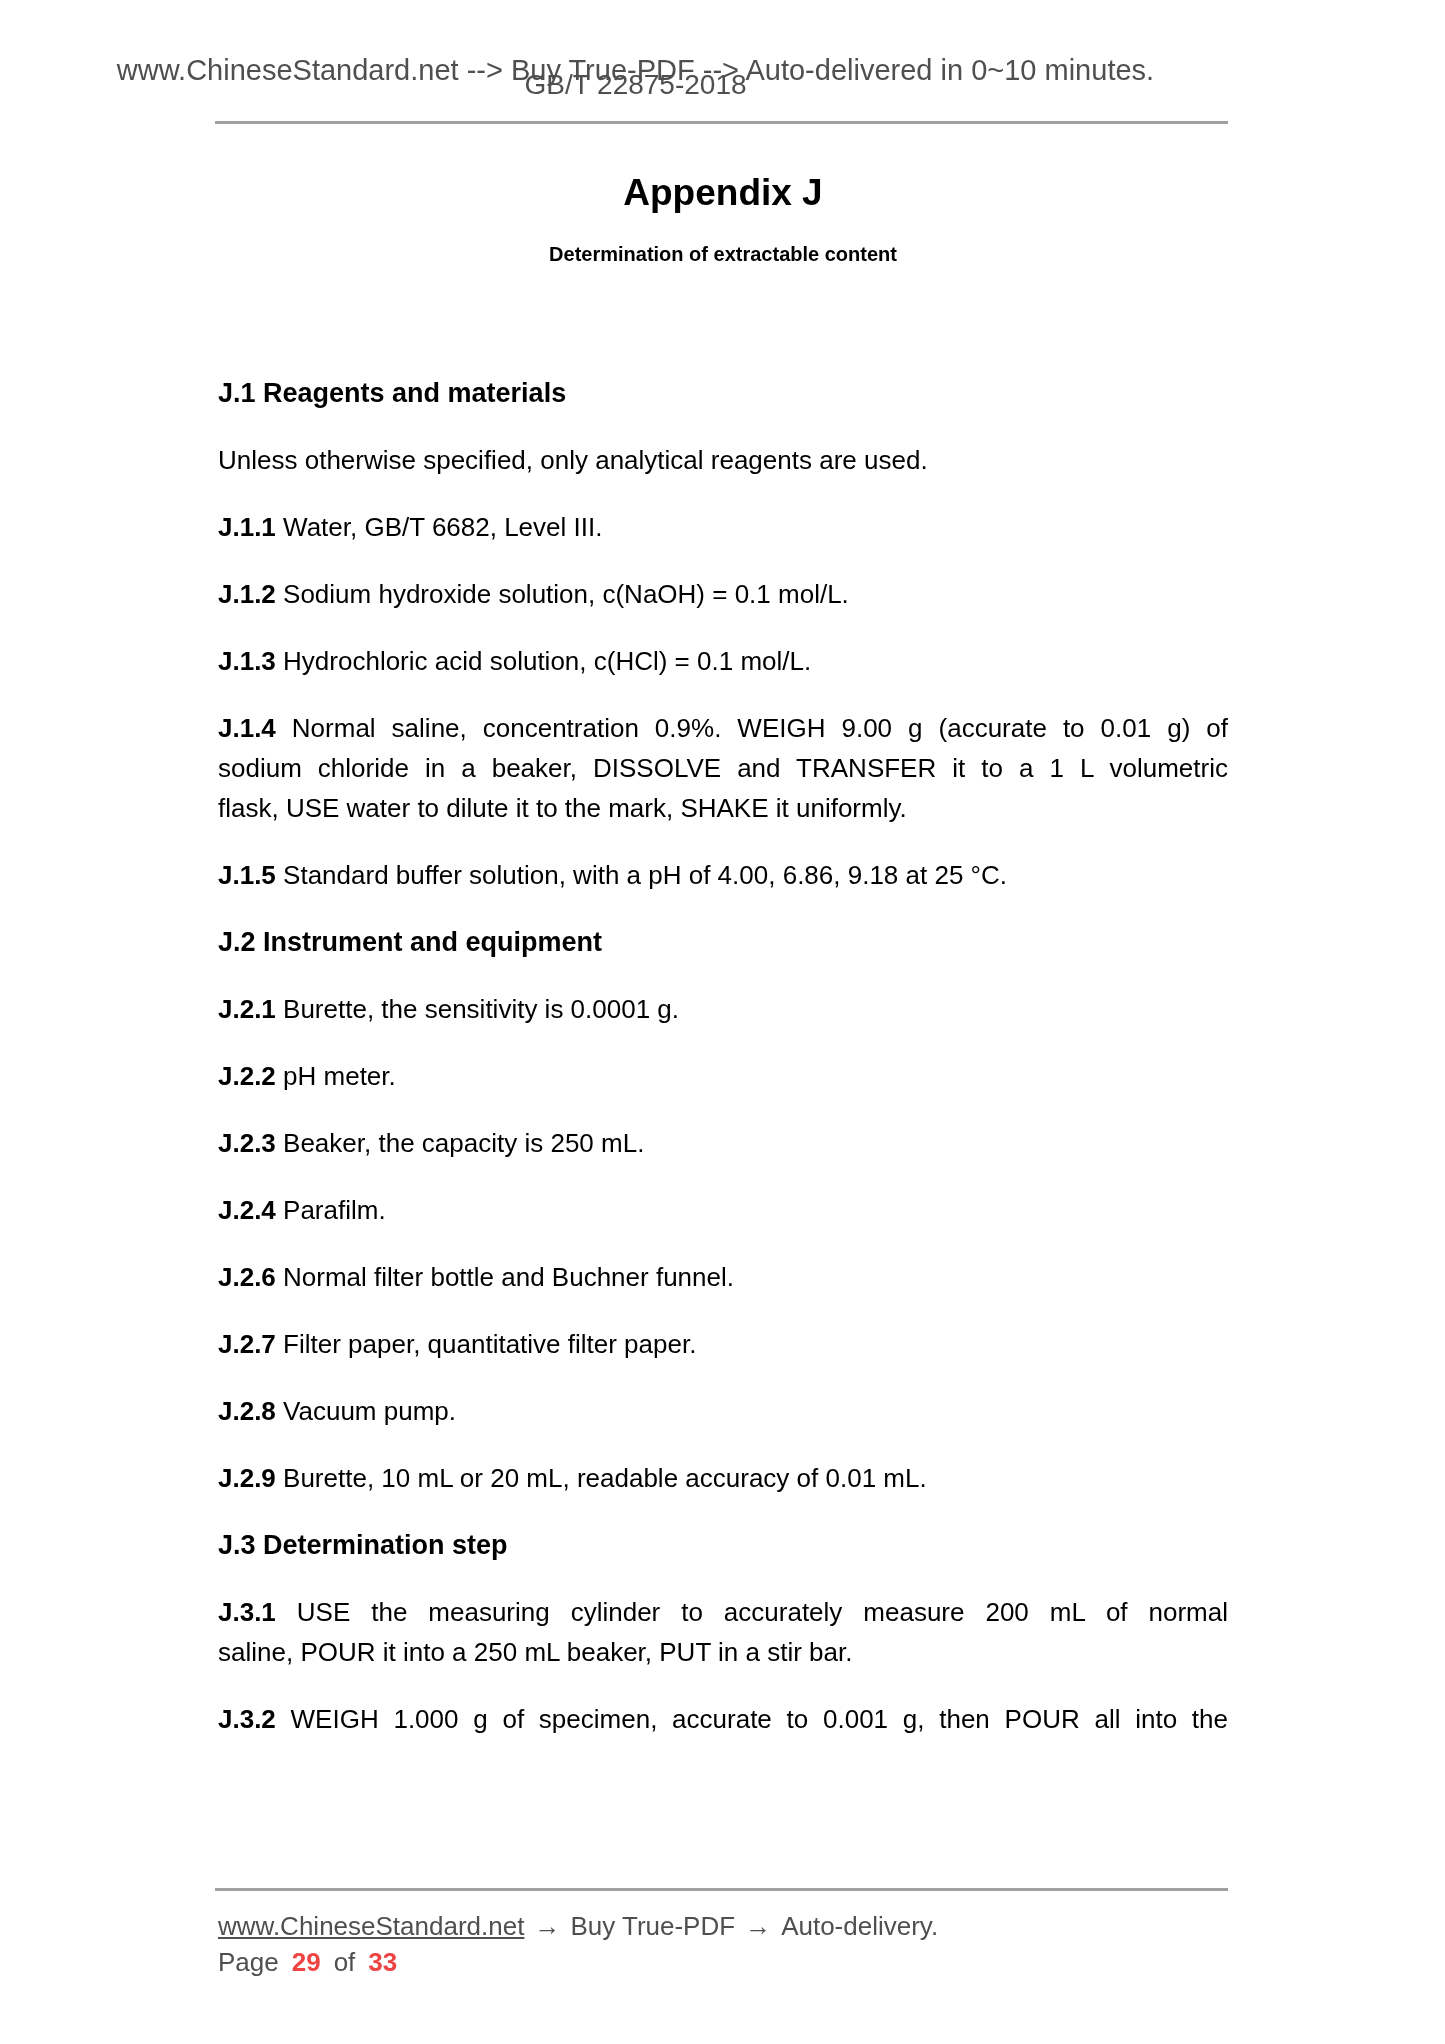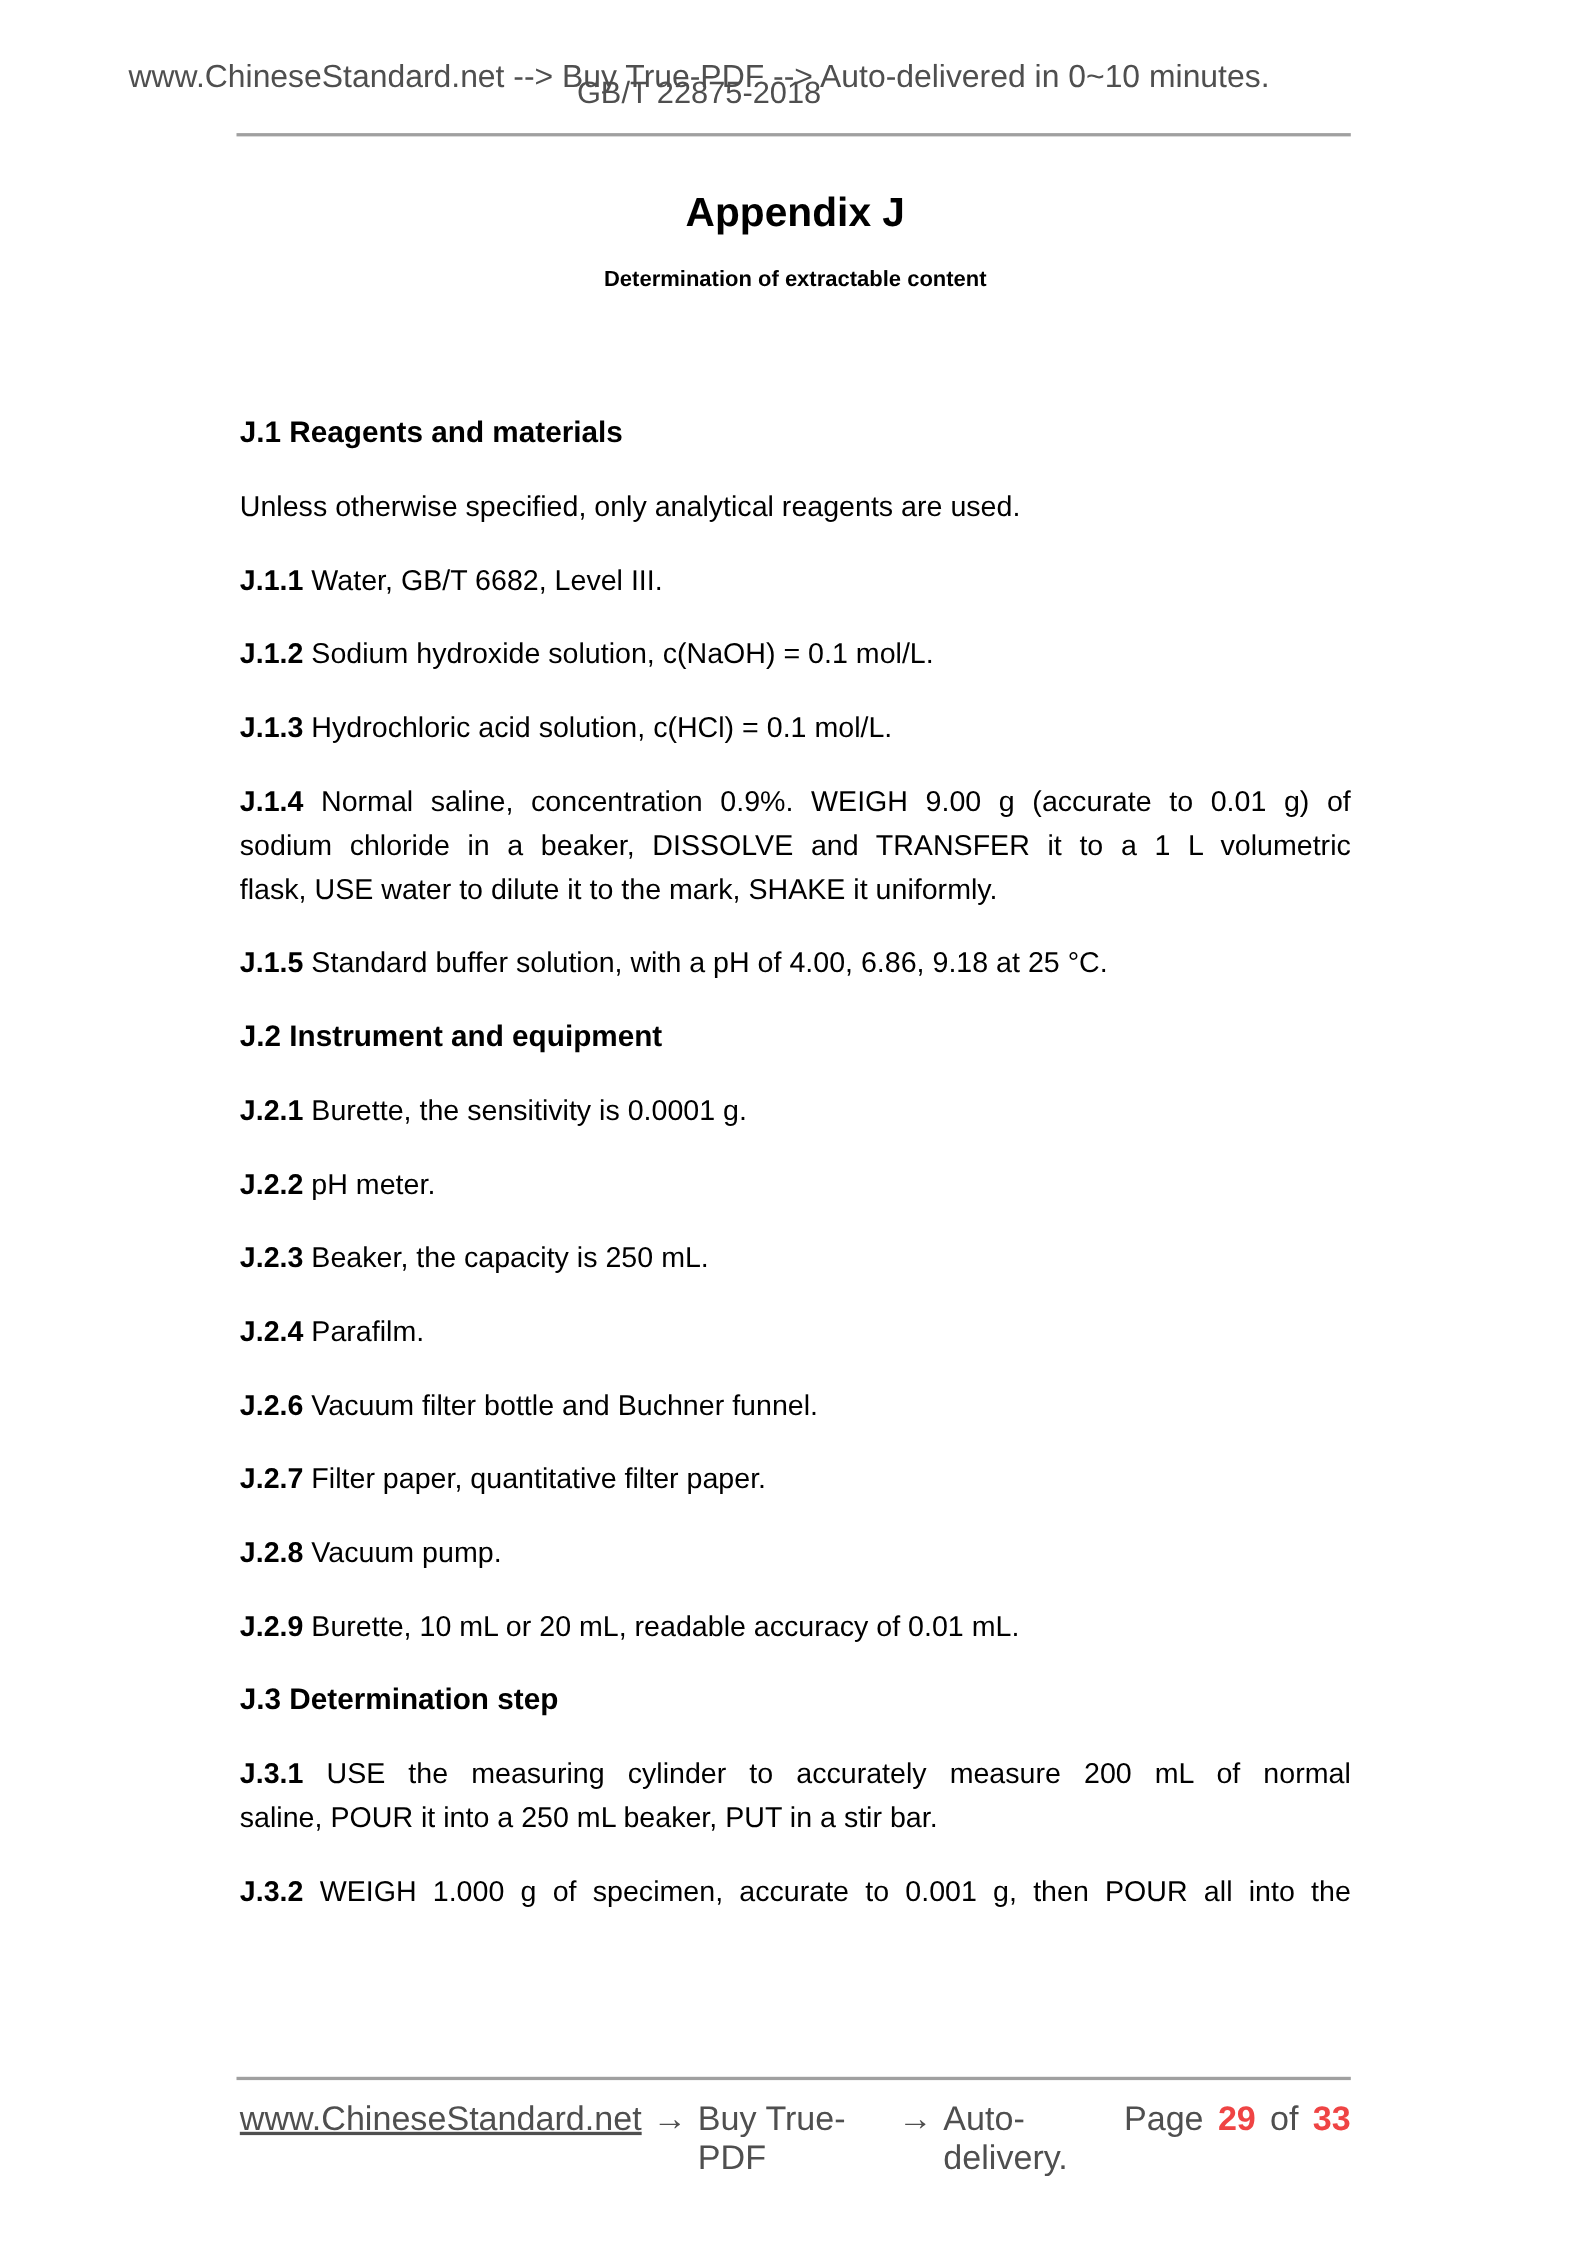--- a/index.html
+++ b/index.html
@@ -81,23 +81,24 @@
   .jline.stretch { text-align: justify; text-align-last: justify; }
 
   
   .footer-row {
     position: absolute;
     top: 1908px; left: 218px;
     width: 1010px;
     display: flex;
     justify-content: space-between;
     align-items: baseline;
-    font-size: 31px;
+    font-size: 26px;
     line-height: 36px;
     color: #4f4f4f;
+    flex-direction: column;
   }
   .footer-left { display: inline-flex; gap: 10px; align-items: baseline; }
   .footer-right { display: inline-flex; gap: 13px; align-items: baseline; }
   .footer-url {
     color: #4f4f4f;
     text-decoration: underline;
     cursor: pointer;
   }
   .footer-right b { color: #ef4444; }
 </style>
@@ -137,21 +138,21 @@
 
     <p class="para"><b>J.2.1</b> <span>Burette, the sensitivity is 0.0001 g.</span></p>
 
     <p class="para"><b>J.2.2</b> <span>pH meter.</span></p>
 
     <p class="para"><b>J.2.3</b> <span>Beaker, the capacity is 250 mL.</span></p>
 
     <p class="para"><b>J.2.4</b> <span>Parafilm.</span></p>
 
 
-    <p class="para"><b>J.2.6</b> <span>Vacuum filter bottle and Buchner funnel.</span></p>
+    <p class="para"><b>J.2.6</b> <span>Normal filter bottle and Buchner funnel.</span></p>
 
     <p class="para"><b>J.2.7</b> <span>Filter paper, quantitative filter paper.</span></p>
 
     <p class="para"><b>J.2.8</b> <span>Vacuum pump.</span></p>
 
     <p class="para"><b>J.2.9</b> <span>Burette, 10 mL or 20 mL, readable accuracy of 0.01 mL.</span></p>
 
     <div class="sec-heading">J.3 Determination step</div>
 
     <p class="para">

